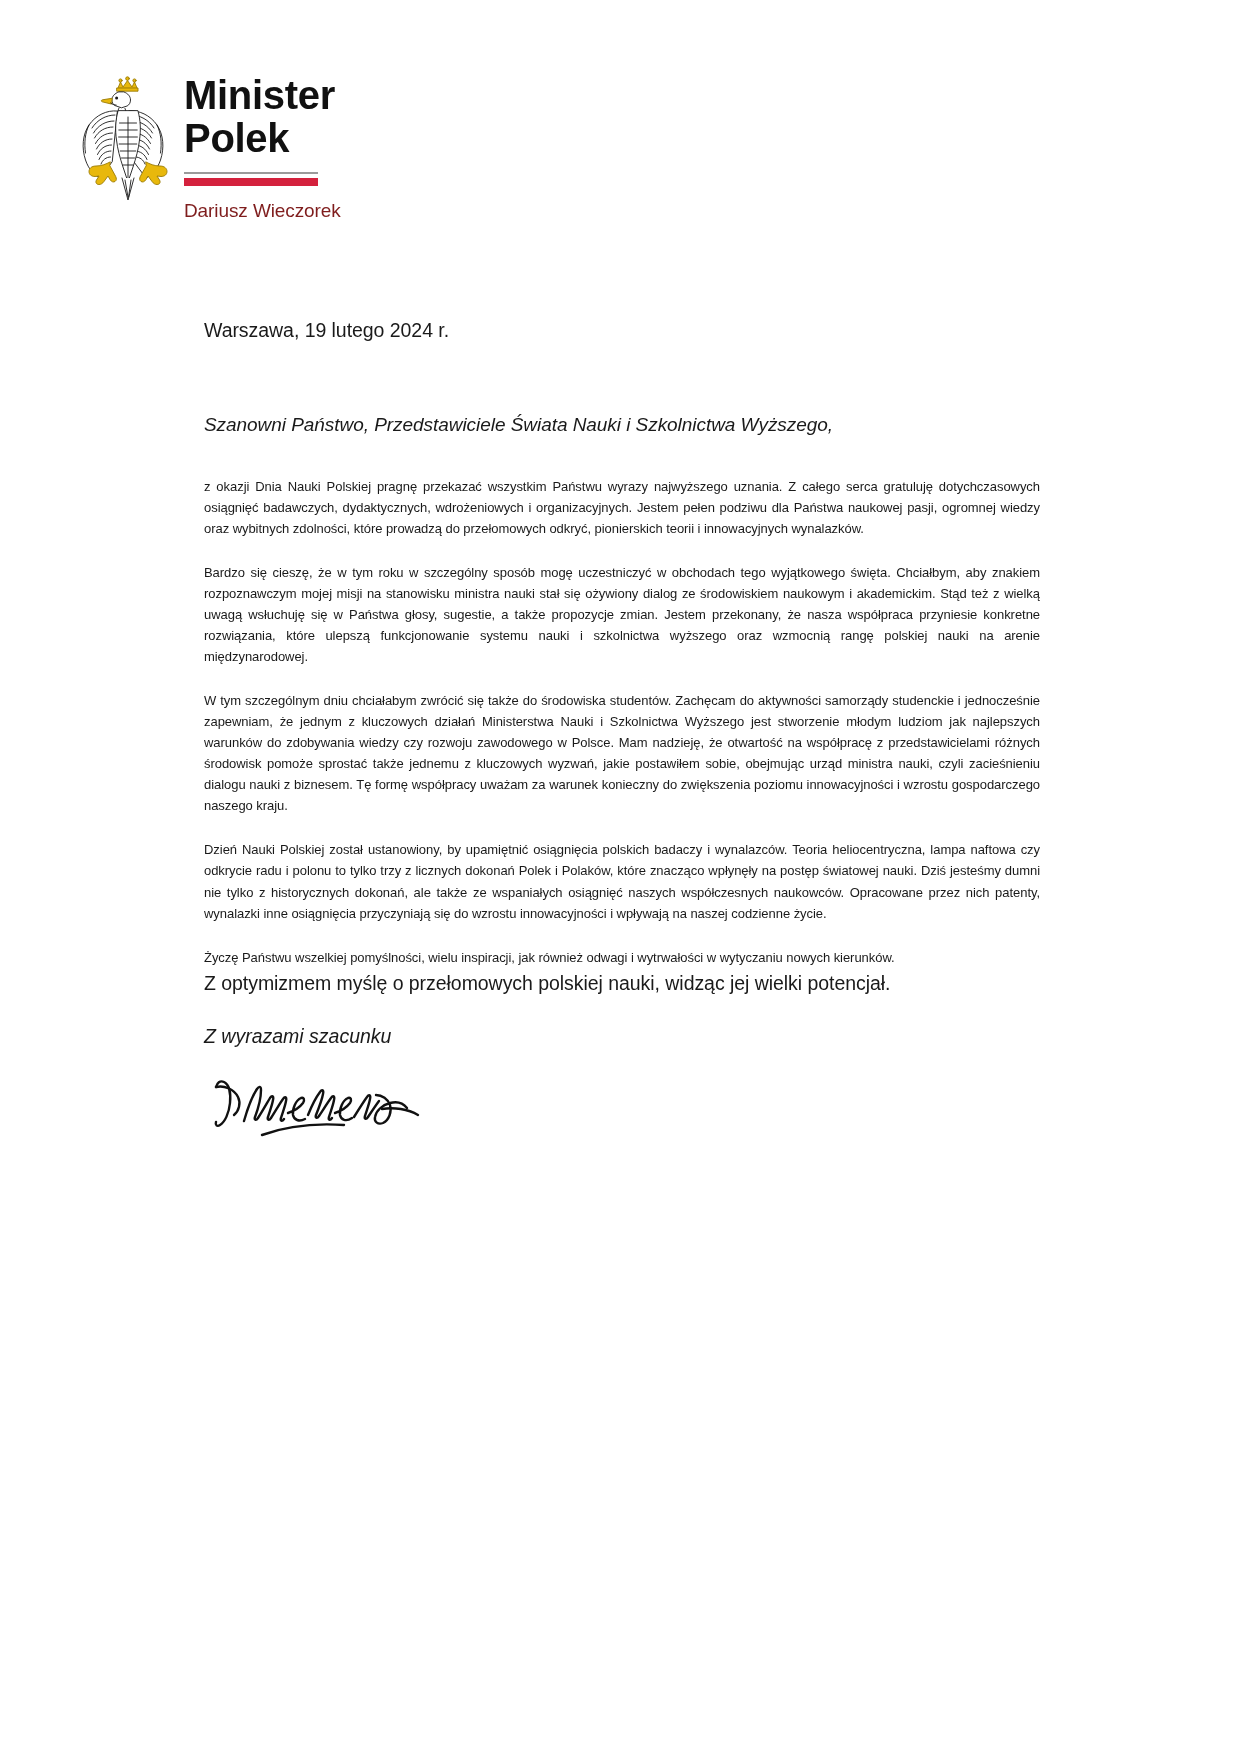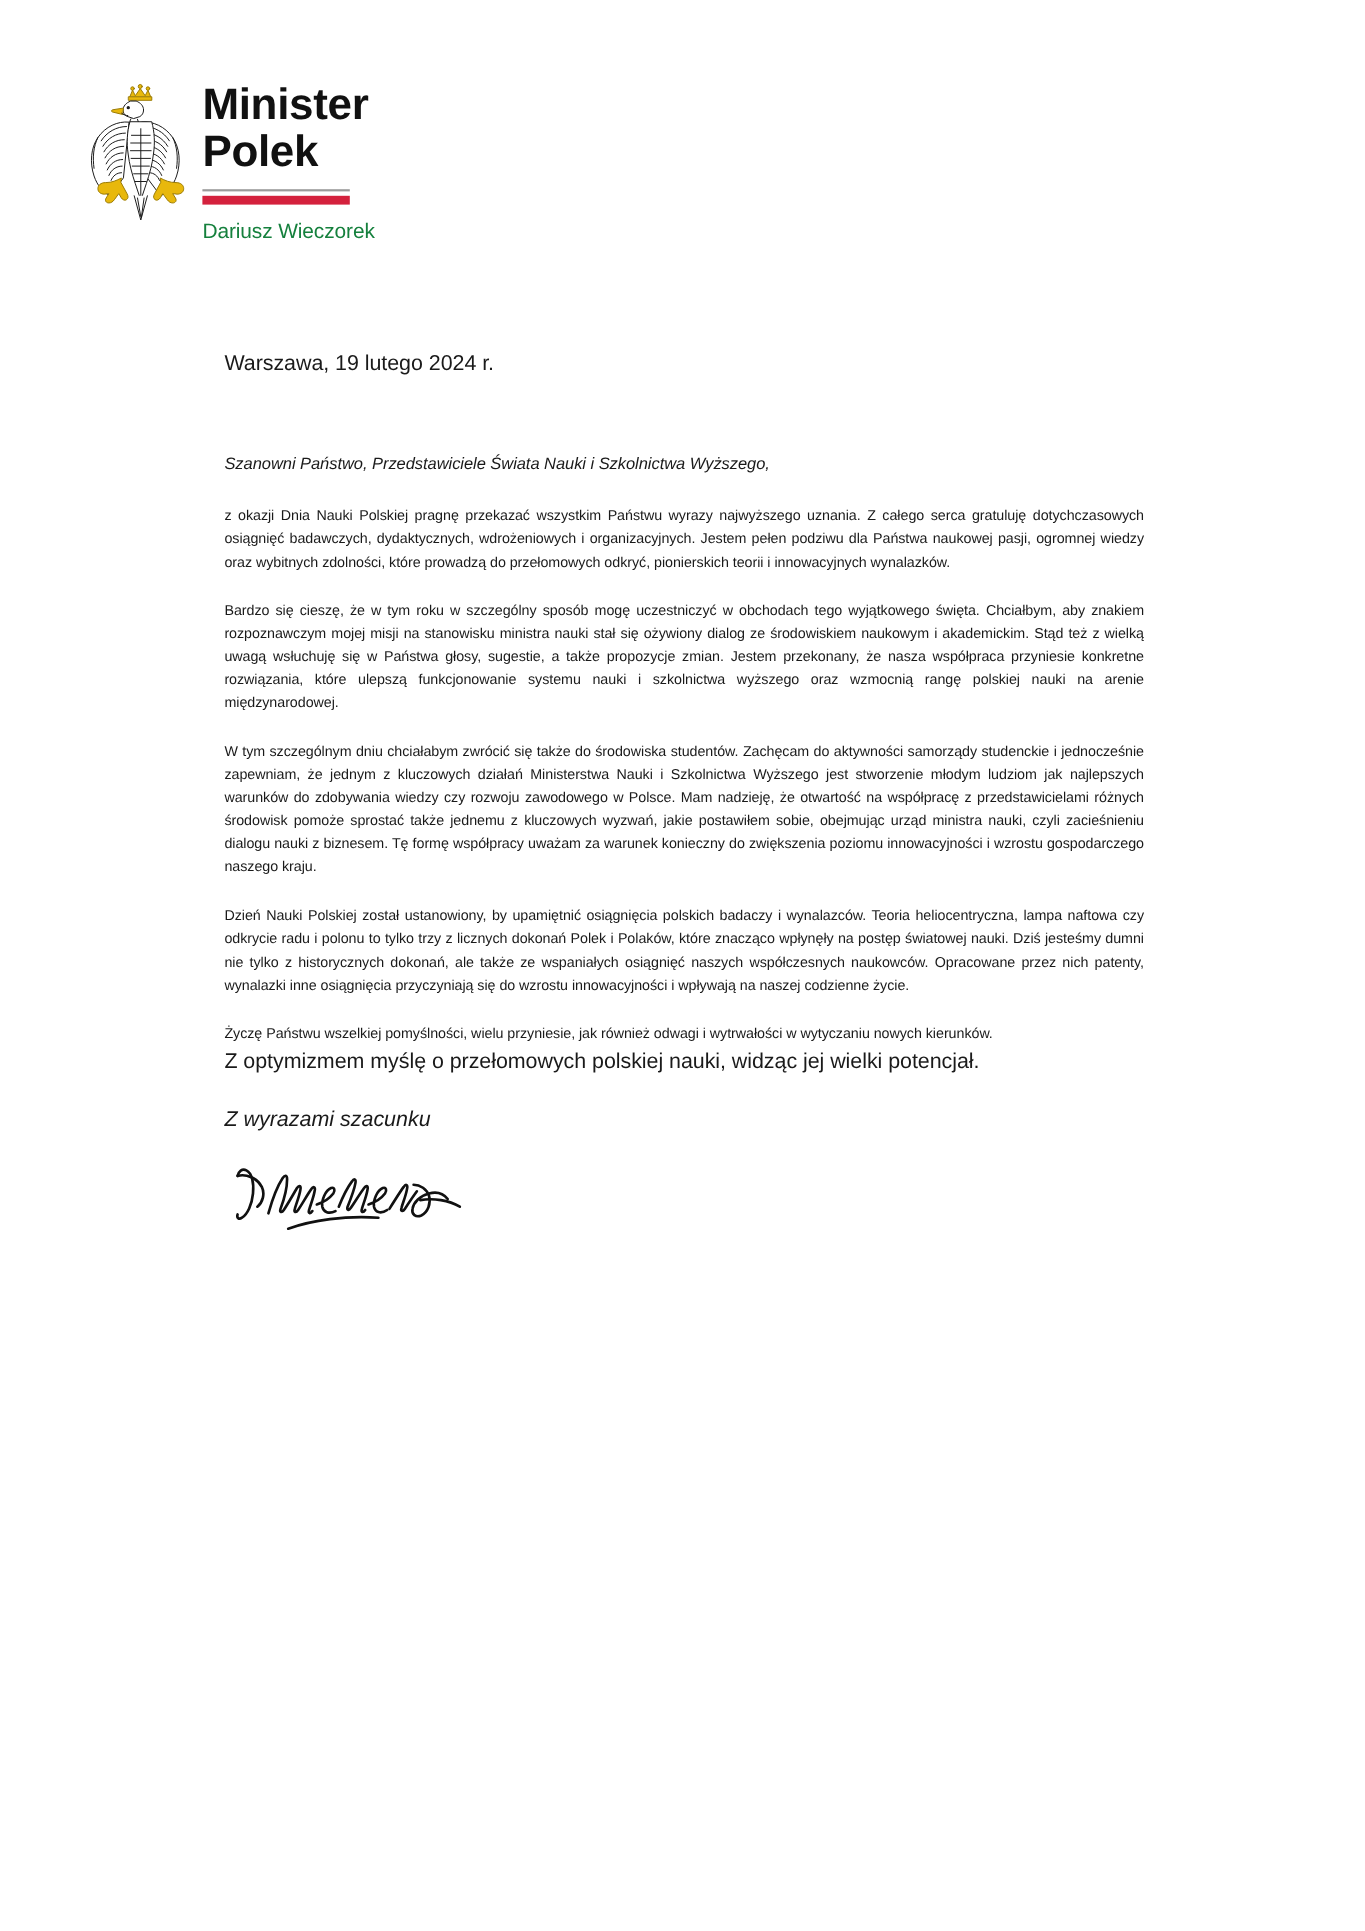--- a/index.html
+++ b/index.html
@@ -63,43 +63,43 @@
   }
   .rule-red {
     height: 8px;
     background: #d4213d;
     width: 134px;
     margin-top: 4px;
   }
   .lh-name {
     margin-top: 14px;
     font-size: 19px;
-    color: #15803d;
+    color: #7f1d1d;
     letter-spacing: -0.1px;
     white-space: nowrap;
   }
 
   
   .doc-body {
     position: absolute;
     left: 204px;
     top: 316px;
     width: 836px;
   }
   .date-line {
     font-size: 19.5px;
     line-height: 1.5;
     margin-bottom: 66px;
     letter-spacing: -0.05px;
   }
   .salutation {
     font-style: italic;
-    font-size: 15px;
+    font-size: 19px;
     line-height: 1.5;
-    margin-bottom: 24px;
+    margin-bottom: 36px;
     letter-spacing: -0.05px;
   }
   p.para {
     font-size: 13px;
     line-height: 1.62;
     text-align: justify;
     text-justify: inter-word;
     margin: 0 0 23px 0;
     letter-spacing: -0.05px;
     hyphens: none;
@@ -207,21 +207,21 @@
   <div class="doc-body">
 
     <div class="date-line">Warszawa, 19 lutego 2024 r.</div>
 
     <div class="salutation">Szanowni Państwo, Przedstawiciele Świata Nauki i Szkolnictwa Wyższego,</div>
 
     <p class="para">z okazji Dnia Nauki Polskiej pragnę przekazać wszystkim Państwu wyrazy najwyższego uznania. Z całego serca gratuluję dotychczasowych osiągnięć badawczych, dydaktycznych, wdrożeniowych i organizacyjnych. Jestem pełen podziwu dla Państwa naukowej pasji, ogromnej wiedzy oraz wybitnych zdolności, które prowadzą do przełomowych odkryć, pionierskich teorii i innowacyjnych wynalazków.</p>
     <p class="para">Bardzo się cieszę, że w tym roku w szczególny sposób mogę uczestniczyć w obchodach tego wyjątkowego święta. Chciałbym, aby znakiem rozpoznawczym mojej misji na stanowisku ministra nauki stał się ożywiony dialog ze środowiskiem naukowym i akademickim. Stąd też z wielką uwagą wsłuchuję się w Państwa głosy, sugestie, a także propozycje zmian. Jestem przekonany, że nasza współpraca przyniesie konkretne rozwiązania, które ulepszą funkcjonowanie systemu nauki i szkolnictwa wyższego oraz wzmocnią rangę polskiej nauki na arenie międzynarodowej.</p>
     <p class="para">W tym szczególnym dniu chciałabym zwrócić się także do środowiska studentów. Zachęcam do aktywności samorządy studenckie i jednocześnie zapewniam, że jednym z kluczowych działań Ministerstwa Nauki i Szkolnictwa Wyższego jest stworzenie młodym ludziom jak najlepszych warunków do zdobywania wiedzy czy rozwoju zawodowego w Polsce. Mam nadzieję, że otwartość na współpracę z przedstawicielami różnych środowisk pomoże sprostać także jednemu z kluczowych wyzwań, jakie postawiłem sobie, obejmując urząd ministra nauki, czyli zacieśnieniu dialogu nauki z biznesem. Tę formę współpracy uważam za warunek konieczny do zwiększenia poziomu innowacyjności i wzrostu gospodarczego naszego kraju.</p>
     <p class="para">Dzień Nauki Polskiej został ustanowiony, by upamiętnić osiągnięcia polskich badaczy i wynalazców. Teoria heliocentryczna, lampa naftowa czy odkrycie radu i polonu to tylko trzy z licznych dokonań Polek i Polaków, które znacząco wpłynęły na postęp światowej nauki. Dziś jesteśmy dumni nie tylko z historycznych dokonań, ale także ze wspaniałych osiągnięć naszych współczesnych naukowców. Opracowane przez nich patenty, wynalazki inne osiągnięcia przyczyniają się do wzrostu innowacyjności i wpływają na naszej codzienne życie.</p>
-    <p class="para">Życzę Państwu wszelkiej pomyślności, wielu przyniesie, jak również odwagi i wytrwałości w wytyczaniu nowych kierunków.</p>
+    <p class="para">Życzę Państwu wszelkiej pomyślności, wielu inspiracji, jak również odwagi i wytrwałości w wytyczaniu nowych kierunków.</p>
 
     <div class="closing">Z optymizmem myślę o przełomowych polskiej nauki, widząc jej wielki potencjał.</div>
 
     <div class="regards">Z wyrazami szacunku</div>
 
     <div class="signature">
       <svg viewBox="0 0 230 90" width="230" height="90" aria-hidden="true">
         <g fill="none" stroke="#111111" stroke-width="2.4" stroke-linecap="round" stroke-linejoin="round">
           <path d="M12 22 C13 18 16 15 20 17 C25 19.5 27 28 26 38 C25 48 21 57 16 60 C13 62 11 60 12 57"></path>
           <path d="M12 22 C20 20 30 24 34 32 C37 38 35 46 30 50"></path>

